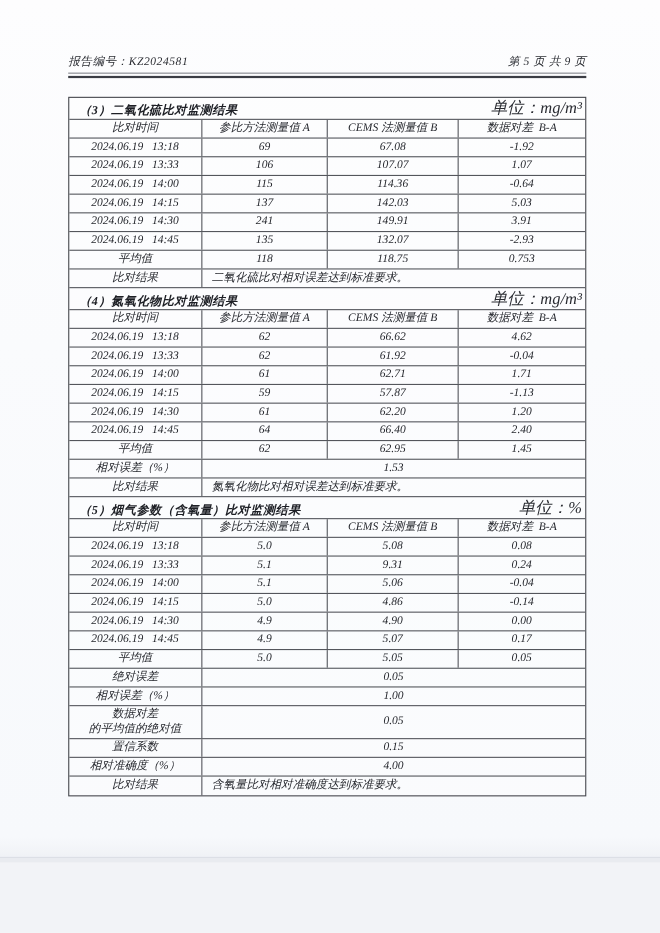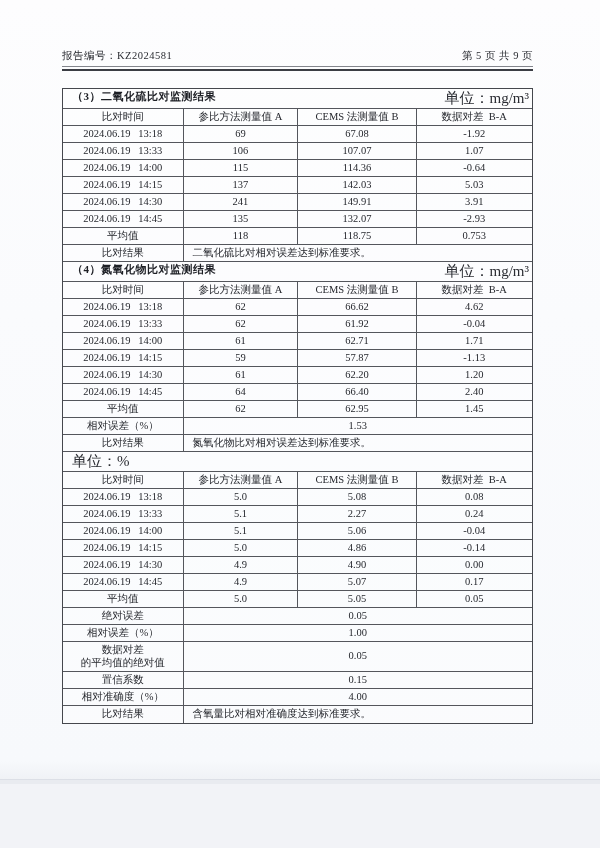--- a/index.html
+++ b/index.html
@@ -5,35 +5,36 @@
   html,body { margin:0; padding:0; }
   body {
     width:600px; height:848px;
     font-family:"Liberation Serif","DejaVu Serif",serif;
     background:#f2f3f7;
   }
   .page {
     position:relative; width:600px; height:784px; overflow:hidden;
     background:linear-gradient(180deg,#fdfdfe 0%,#fafbfd 40%,#f7f9fc 97%,#eef0f4 100%);
     color:#26282e;
+    font-style:italic;
   }
   .page-header {
     position:absolute; left:62px; right:67px; top:49px;
     display:flex; justify-content:space-between; align-items:flex-end;
     font-size:10.5px; letter-spacing:0.5px; color:#2a2c32;
   }
   .rule-thin { position:absolute; left:62px; right:67px; top:66px; height:1px; background:#83858c; }
   .rule-thick { position:absolute; left:62px; right:67px; top:69px; height:2px; background:#3b3d44; }
 
   .doc-table {
     position:absolute; left:62px; right:67px; top:88px;
     border:1.5px solid #45474d;
     background:rgba(255,255,255,0.35);
   }
-  .tr { display:flex; align-items:flex-start; border-bottom:1px solid #54565c; box-sizing:border-box; }
+  .tr { display:flex; align-items:flex-end; border-bottom:1px solid #54565c; box-sizing:border-box; }
   .sect:last-child .tr:last-child { border-bottom:none; }
   .r17 { height:17px; }
   .r20 { height:20px; }
   .r30 { height:30px; }
   .td {
     box-sizing:border-box; height:100%;
     display:flex; align-items:center; justify-content:center;
     font-size:10.5px; white-space:pre; text-align:center;
     border-right:1px solid #54565c; color:#26282e; line-height:1.15;
   }
@@ -180,38 +181,39 @@
         <div class="td span3">1.53</div>
       </div>
       <div class="tr r17">
         <div class="td c1">比对结果</div>
         <div class="td span3 left">氮氧化物比对相对误差达到标准要求。</div>
       </div>
     </div>
 
     <div class="sect">
       <div class="tr r20 title-row">
+        <span class="stitle">（5）烟气参数（含氧量）比对监测结果</span>
         <span class="unit">单位：%</span>
       </div>
       <div class="tr r17">
         <div class="td c1">比对时间</div>
         <div class="td c2">参比方法测量值 A</div>
         <div class="td c3">CEMS 法测量值 B</div>
         <div class="td c4">数据对差  B-A</div>
       </div>
       <div class="tr r17">
         <div class="td c1">2024.06.19   13:18</div>
         <div class="td c2">5.0</div>
         <div class="td c3">5.08</div>
         <div class="td c4">0.08</div>
       </div>
       <div class="tr r17">
         <div class="td c1">2024.06.19   13:33</div>
         <div class="td c2">5.1</div>
-        <div class="td c3">2.27</div>
+        <div class="td c3">9.31</div>
         <div class="td c4">0.24</div>
       </div>
       <div class="tr r17">
         <div class="td c1">2024.06.19   14:00</div>
         <div class="td c2">5.1</div>
         <div class="td c3">5.06</div>
         <div class="td c4">-0.04</div>
       </div>
       <div class="tr r17">
         <div class="td c1">2024.06.19   14:15</div>

